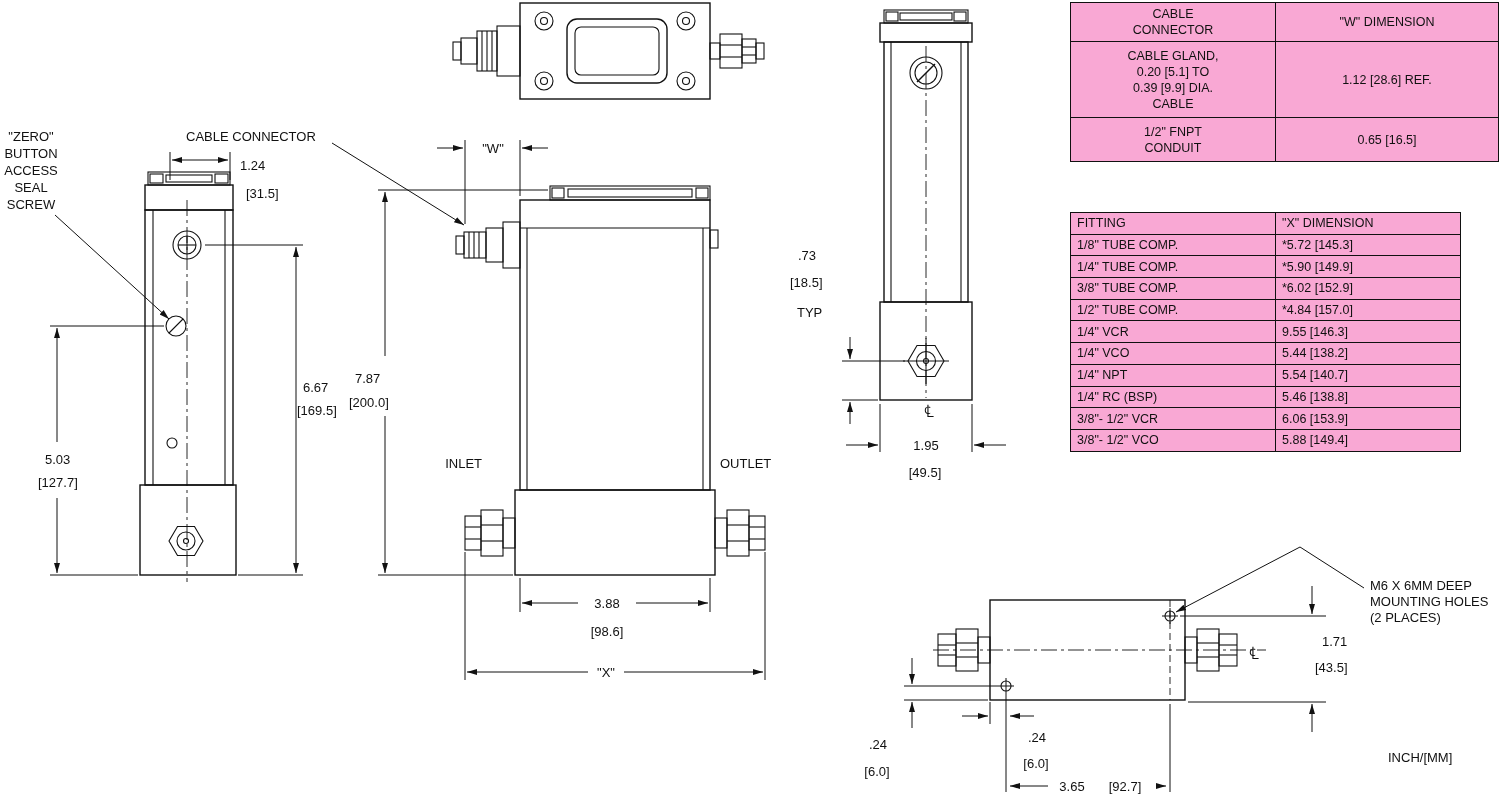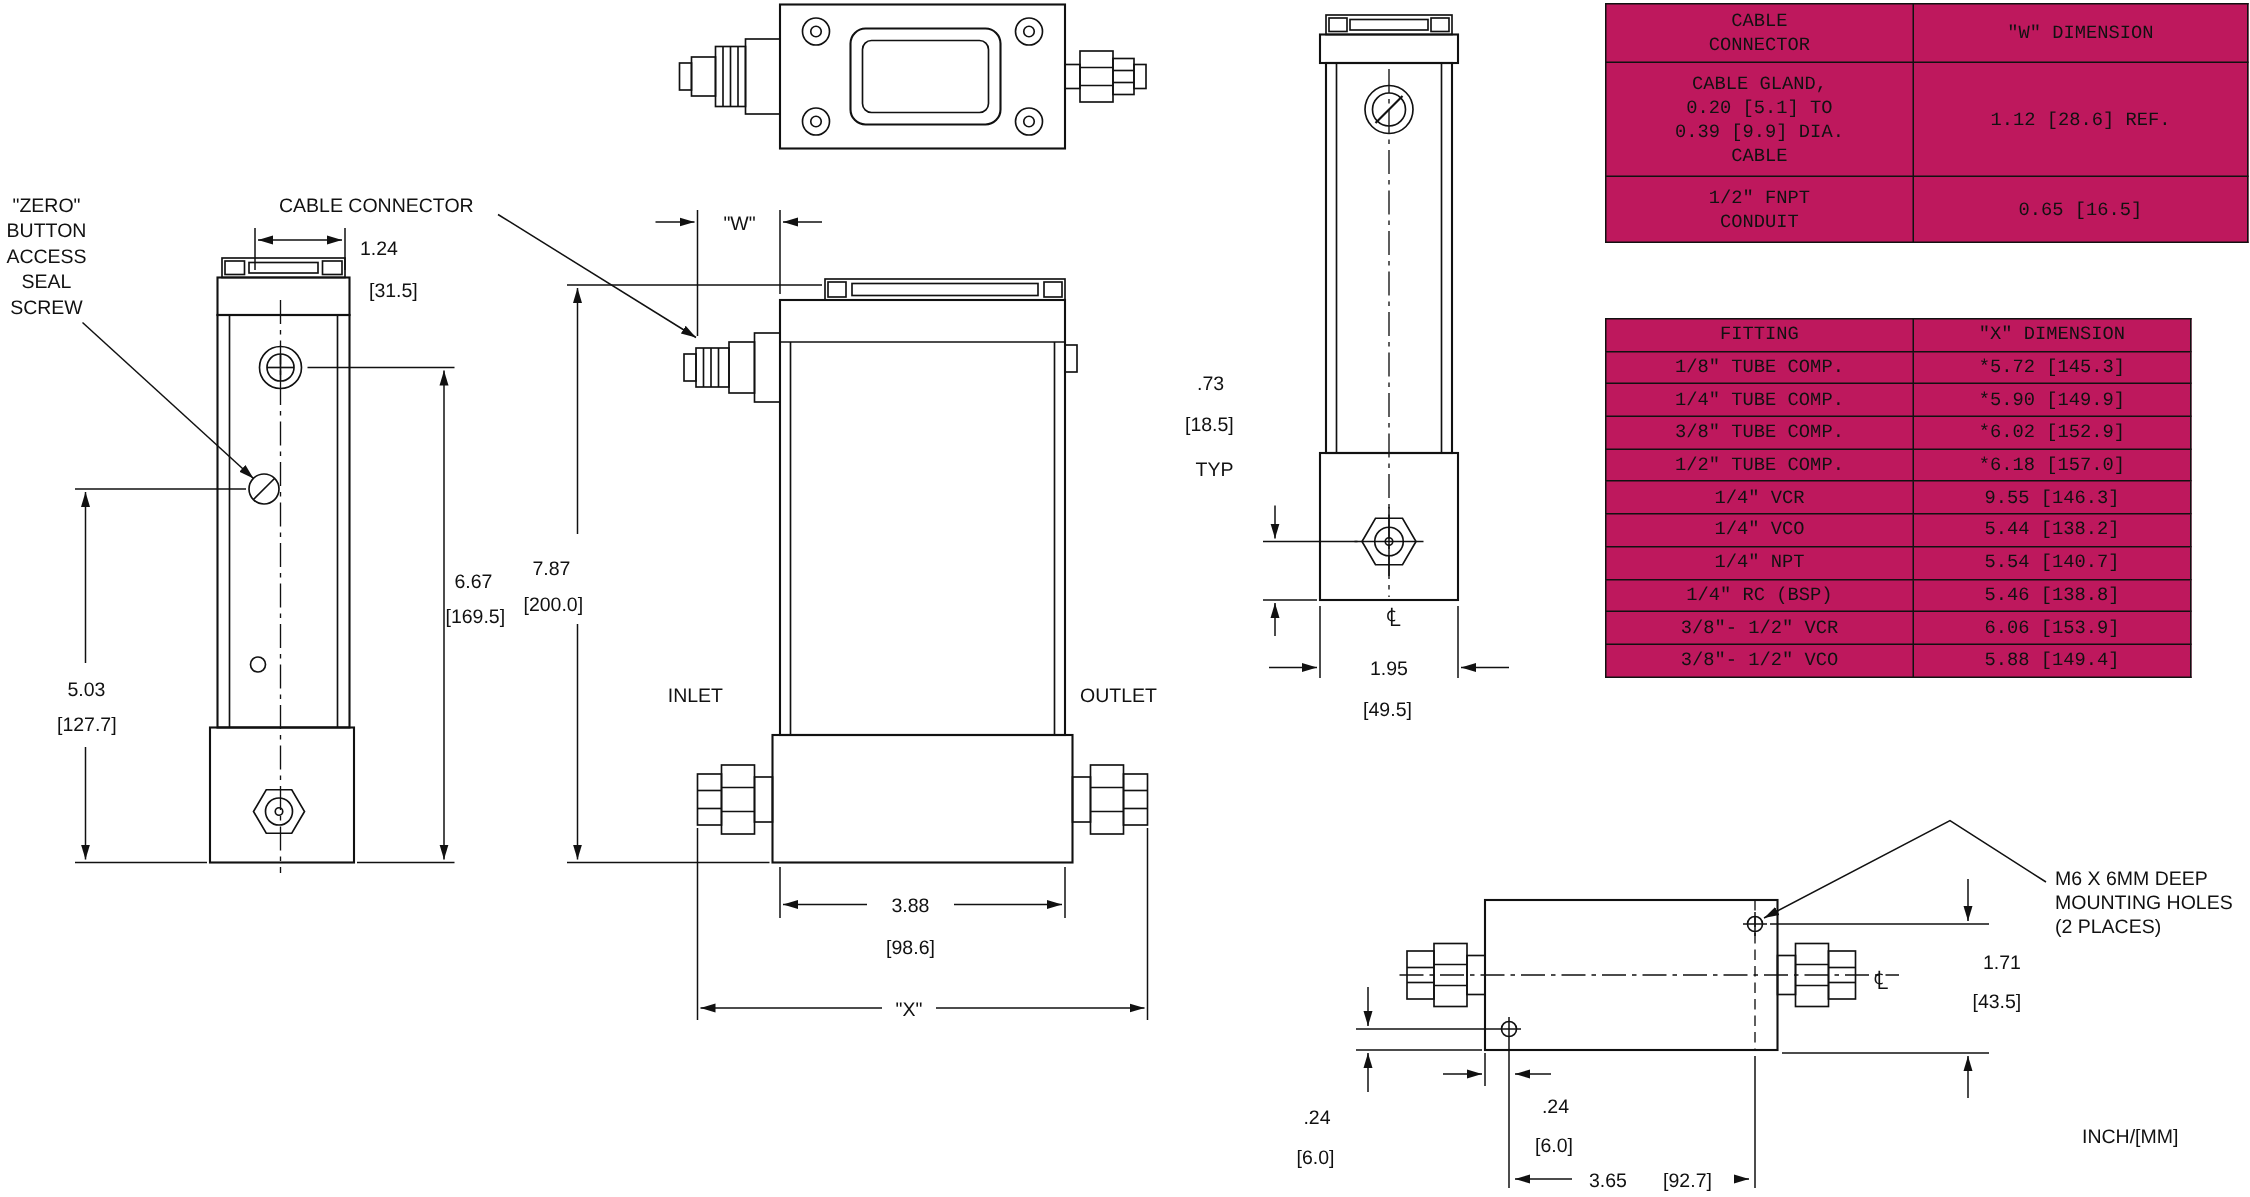--- a/index.html
+++ b/index.html
@@ -6,26 +6,26 @@
   html,body { width:1500px; height:798px; background:#ffffff; font-family:"Liberation Sans", sans-serif; color:#111; overflow:hidden; }
   .page { position:relative; width:1500px; height:798px; background:#fff; }
   svg.sheet { position:absolute; left:0; top:0; }
   svg text { font-family:"Liberation Sans", sans-serif; font-size:13px; fill:#111; }
   svg text.cls { font-size:17px; }
   .o  { stroke:#111; fill:none; stroke-width:1.4; }
   .o2 { stroke:#111; fill:none; stroke-width:1.1; }
   .d  { stroke:#111; fill:none; stroke-width:1; }
   .cl { stroke:#111; fill:none; stroke-width:0.9; stroke-dasharray:16 4 3 4; }
   .hd { stroke:#111; fill:none; stroke-width:0.9; stroke-dasharray:7 4; }
-  table.tbl { position:absolute; border-collapse:collapse; background:#be185d; table-layout:fixed;font-family:Liberation Mono, monospace; }
+  table.tbl { position:absolute; border-collapse:collapse; background:#f9a8d4; table-layout:fixed; }
   .tbl th, .tbl td { border:1.5px solid #111; font-weight:400; font-size:12.5px; line-height:1.28; vertical-align:middle; }
   .cable { left:1070px; top:2px; width:428px; }
   .cable th, .cable td { text-align:center; padding:3px 4px; }
   .fitting { left:1070px; top:212px; width:390px; }
-  .fitting th, .fitting td { text-align:center; padding:1px 6px; height:21.7px; }
+  .fitting th, .fitting td { text-align:left; padding:1px 6px; height:21.7px; }
 </style>
 </head>
 <body>
 
 <div class="page">
 
 <svg class="sheet" width="1500" height="798" viewBox="0 0 1500 798">
   <defs>
     <marker id="arw" markerUnits="userSpaceOnUse" markerWidth="12" markerHeight="10" refX="10" refY="5" orient="auto">
       <path d="M0,2 L10,5 L0,8 Z" fill="#111"></path>
@@ -381,21 +381,21 @@
   <tr>
           <td>1/4" TUBE COMP.</td>
           <td>*5.90 [149.9]</td>
         </tr>
   <tr>
           <td>3/8" TUBE COMP.</td>
           <td>*6.02 [152.9]</td>
         </tr>
   <tr>
           <td>1/2" TUBE COMP.</td>
-          <td>*6.18 [157.0]</td>
+          <td>*4.84 [157.0]</td>
         </tr>
   <tr>
           <td>1/4" VCR</td>
           <td>9.55 [146.3]</td>
         </tr>
   <tr>
           <td>1/4" VCO</td>
           <td>5.44 [138.2]</td>
         </tr>
   <tr>

